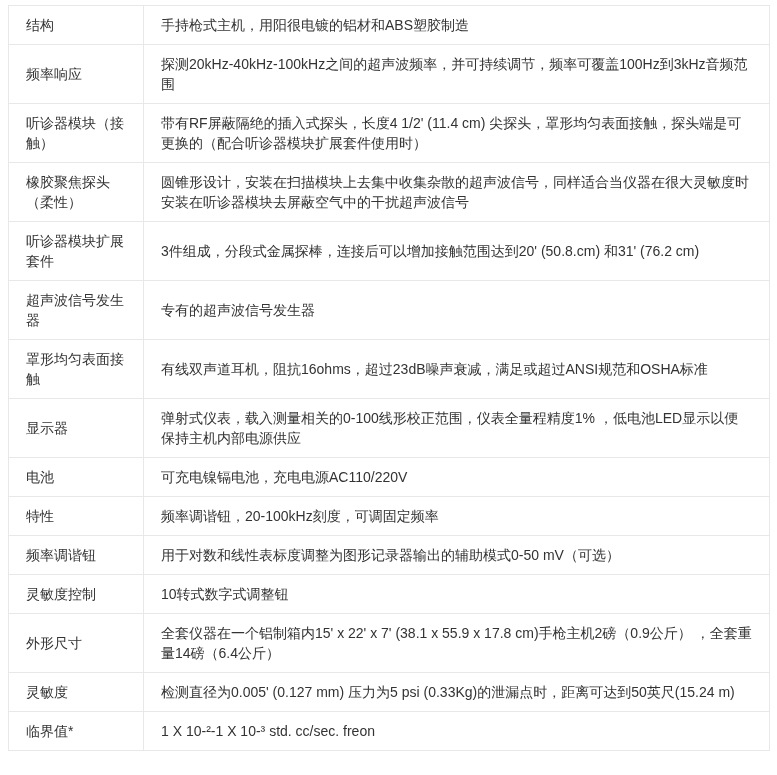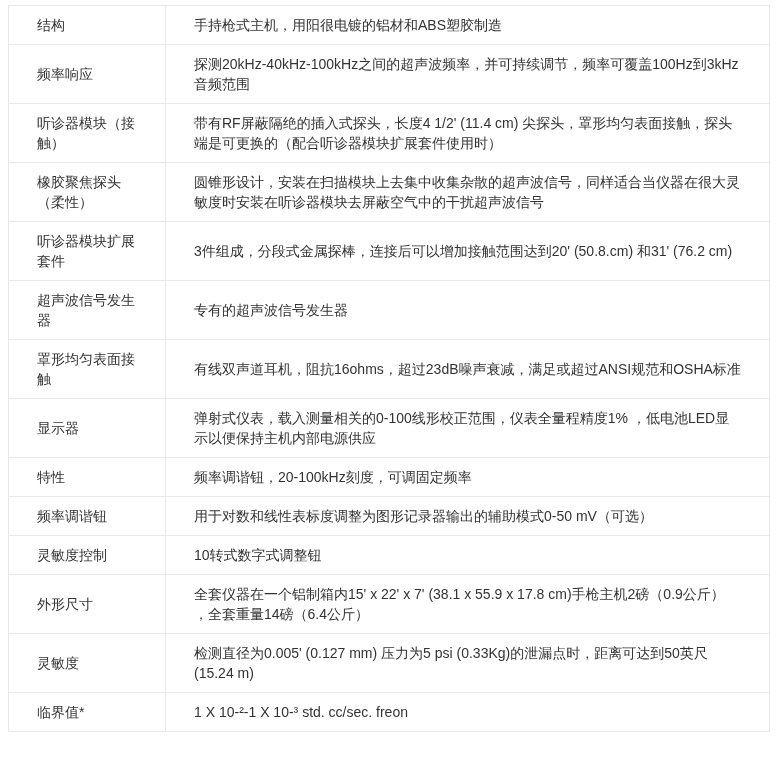--- a/index.html
+++ b/index.html
@@ -19,21 +19,21 @@
     table-layout: fixed;
     width: 762px;
     margin: 5px 0 0 8px;
     background: #ffffff;
   }
   table.spec-table td {
     border: 1px solid #e8e8e8;
     font-size: 14px;
     line-height: 20px;
     color: #333333;
-    padding: 9px 28px;
+    padding: 9px 17px;
     vertical-align: middle;
     word-wrap: break-word;
     overflow-wrap: break-word;
   }
   td.col-label {
     width: 100px; 
   }
   td.col-value {}
 </style>
 </head>
@@ -68,20 +68,24 @@
       </tr>
       <tr>
         <td class="col-label">罩形均匀表面接触</td>
         <td class="col-value">有线双声道耳机，阻抗16ohms，超过23dB噪声衰减，满足或超过ANSI规范和OSHA标准</td>
       </tr>
       <tr>
         <td class="col-label">显示器</td>
         <td class="col-value">弹射式仪表，载入测量相关的0-100线形校正范围，仪表全量程精度1% ，低电池LED显示以便保持主机内部电源供应</td>
       </tr>
       <tr>
+        <td class="col-label">电池</td>
+        <td class="col-value">可充电镍镉电池，充电电源AC110/220V</td>
+      </tr>
+      <tr>
         <td class="col-label">特性</td>
         <td class="col-value">频率调谐钮，20-100kHz刻度，可调固定频率</td>
       </tr>
       <tr>
         <td class="col-label">频率调谐钮</td>
         <td class="col-value">用于对数和线性表标度调整为图形记录器输出的辅助模式0-50 mV（可选）</td>
       </tr>
       <tr>
         <td class="col-label">灵敏度控制</td>
         <td class="col-value">10转式数字式调整钮</td>

